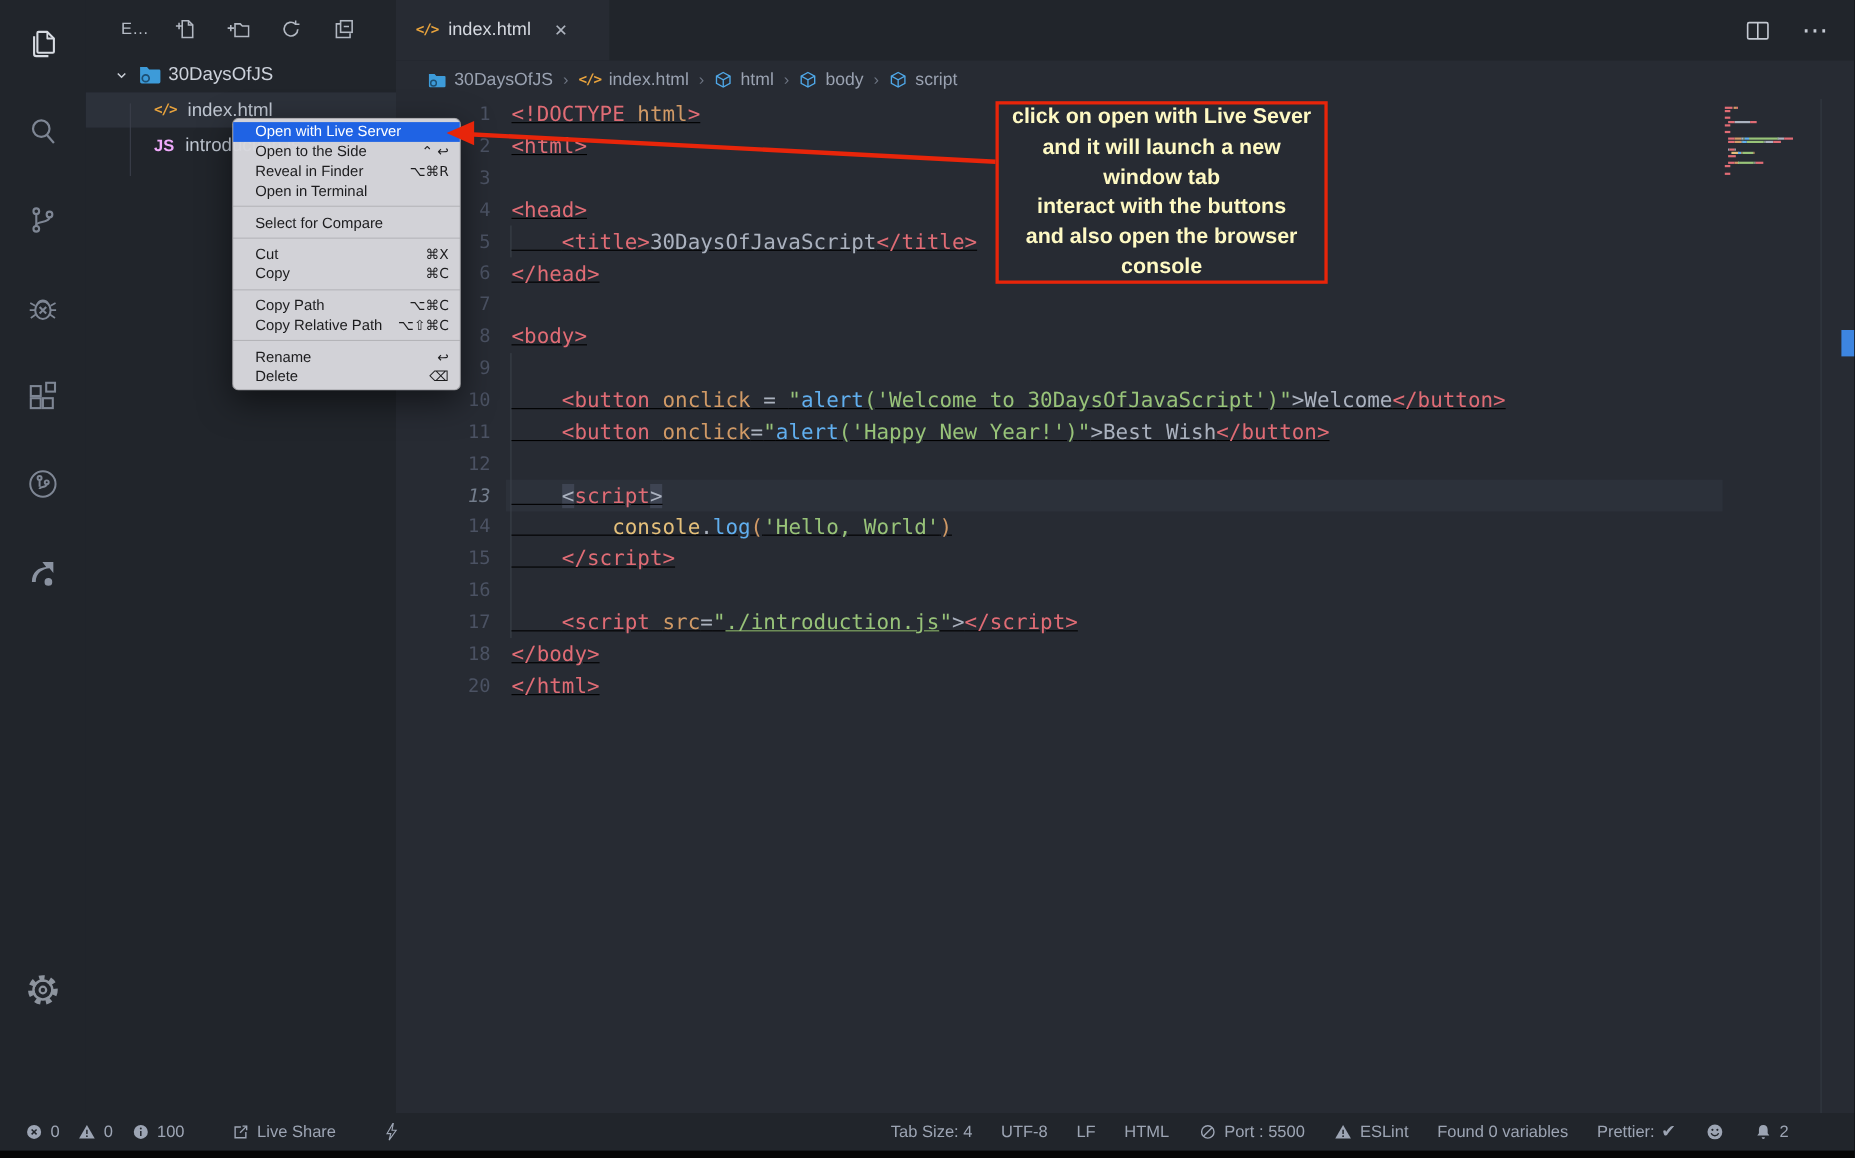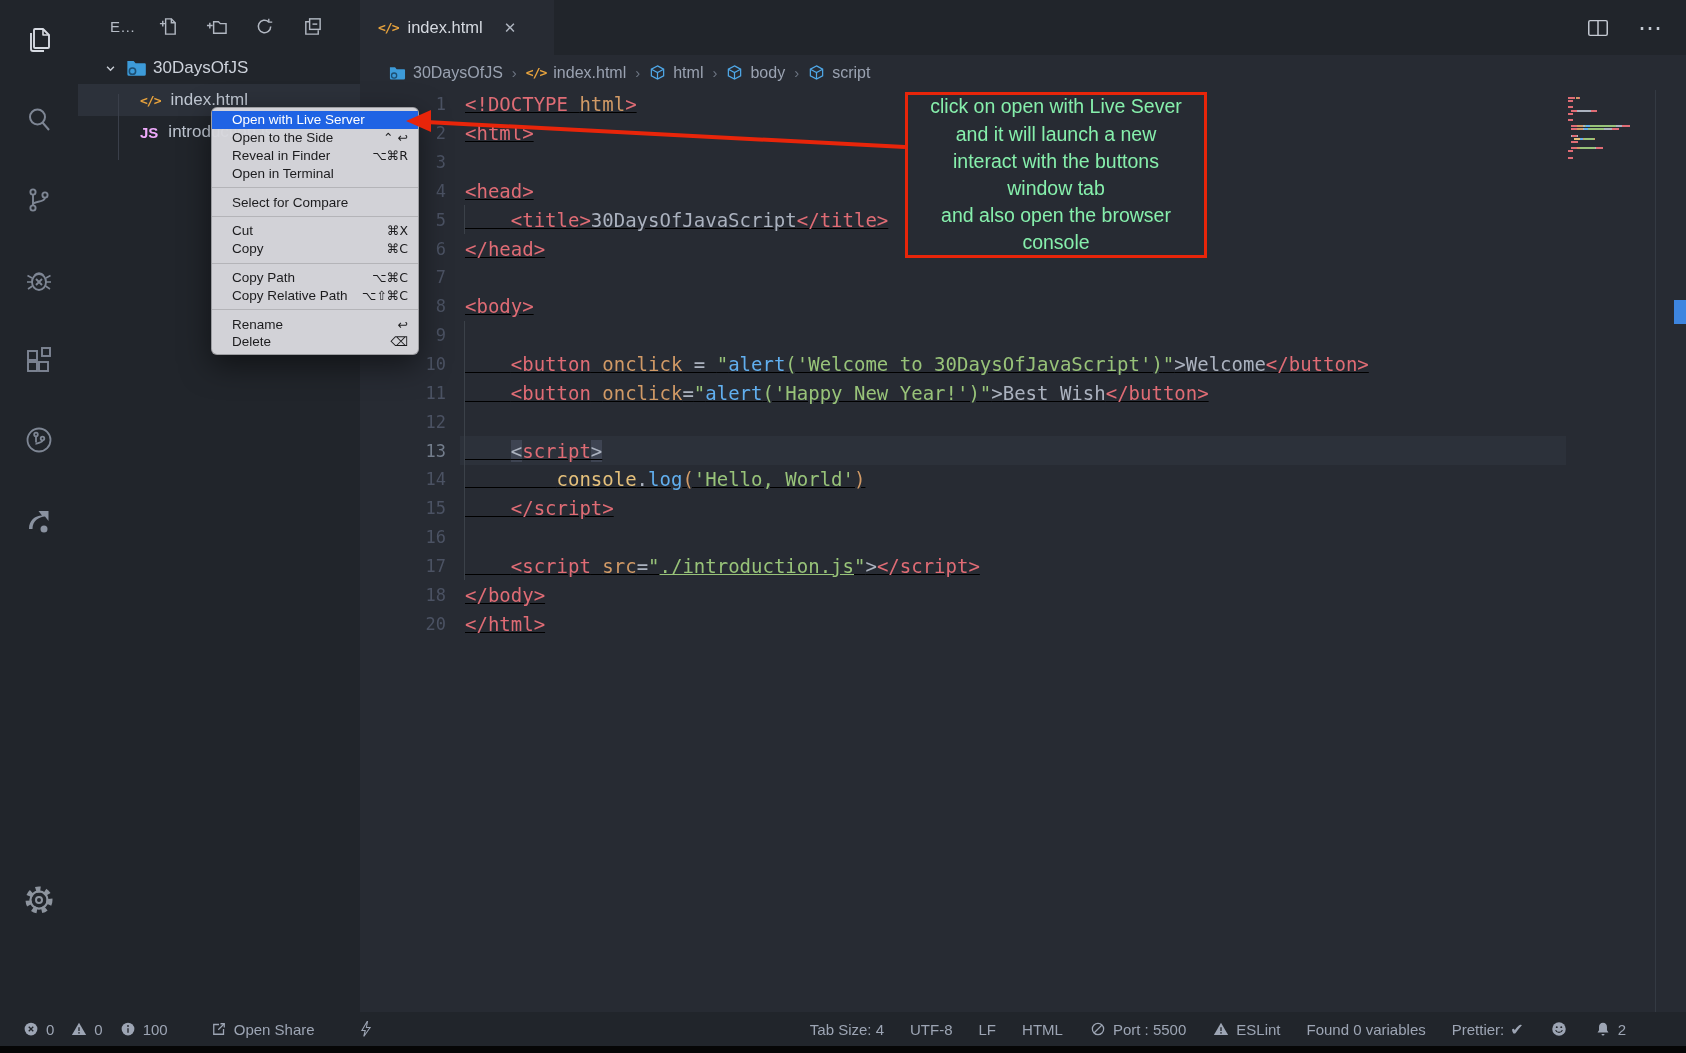--- a/index.html
+++ b/index.html
@@ -40,21 +40,21 @@
   .editor-actions svg { width:24px; height:24px; cursor:pointer; }
   .more-dots { color:#c5cad3; font-size:24px; letter-spacing:2px; cursor:pointer; line-height:1; }
   .breadcrumbs { position:absolute; left:28px; top:55px; height:35px; display:flex; align-items:center;
     gap:9px; color:#9aa2b1; font-size:16px; }
   .crumb { display:flex; align-items:center; gap:7px; cursor:pointer; }
   .crumb-sep { color:#6d7583; font-size:15px; }
   
   .code-region { position:absolute; left:0; top:90px; right:0; bottom:0; font-family:"DejaVu Sans Mono",monospace; }
   .code-line { display:flex; height:28.85px; position:relative; align-items:center; }
   .code-line .ln { width:86px; flex:none; text-align:right; color:#4b5263; font-size:17px; }
-  .code-line.current .ln { color:#737d8c; }
+  .code-line.current .ln { color:#737d8c;font-style:italic; }
   .code-line .toks { padding-left:19px; font-size:19px; white-space:pre; position:relative; z-index:1;text-decoration:underline; }
   .code-line.current::before { content:""; position:absolute; left:100px; right:120px; top:0; bottom:0; background:#2c313a; }
   .bhl { background:#3e4452; }
   .lnk { text-decoration:underline; }
   .indent-guide { position:absolute; width:1px; background:#3b4149; left:104px; }
   .minimap { position:absolute; top:7px; left:1208px; width:90px; cursor:pointer; }
   .mm-line { height:3.15px; white-space:nowrap; }
   .mm-tok { display:inline-block; height:2px; vertical-align:top; }
   .overview-sep { position:absolute; top:0; bottom:0; left:1295px; width:1px; background:#343a43; }
   .overview-marker { position:absolute; right:0; top:210px; width:12px; height:24px; background:#3d85e0; }
@@ -63,21 +63,21 @@
     background:rgba(216,216,221,0.97); border:1px solid rgba(0,0,0,0.25); border-radius:6px;
     box-shadow:0 10px 30px rgba(0,0,0,0.5); padding:3px 0; font-size:13.5px; color:#1c1c1e; }
   .ctx-item { display:flex; justify-content:space-between; align-items:center; height:17.8px; padding:0 10px 0 20px; cursor:pointer; }
   .ctx-item .ctx-key { color:#1c1c1e; font-family:"DejaVu Sans",sans-serif; font-size:12.5px; }
   .ctx-item.hl { background:#1f63e4; color:#fff; }
   .ctx-item.hl .ctx-key { color:#fff; }
   .ctx-sep { height:1px; background:rgba(0,0,0,0.14); margin:5px 0; }
   
   .annotation { position:absolute; left:905px; top:92px; width:302px; height:166px; z-index:55;
     border:3px solid #e8250a; display:flex; flex-direction:column; justify-content:center; text-align:center; }
-  .annotation div { color:#86efac; font-size:19.5px; line-height:27.2px; }
+  .annotation div { color:#fef9c3; font-size:19.5px; line-height:27.2px;font-weight:bold; }
   .arrow-overlay { position:absolute; inset:0; z-index:60; pointer-events:none; }
   
   .status-bar { position:absolute; left:0; top:1012px; width:100%; height:34px; background:#21252b;
     display:flex; align-items:center; color:#9da5b4; font-size:15px; z-index:5; }
   .sb-left { display:flex; align-items:center; padding-left:22px; gap:16px; }
   .sb-right { margin-left:auto; display:flex; align-items:center; gap:26px; padding-right:60px; }
   .sb-item { display:flex; align-items:center; gap:6px; cursor:pointer; white-space:nowrap; }
   .sb-item svg { width:18px; height:18px; }
   .sb-gap { width:10px; }
   .bottom-strip { position:absolute; left:0; top:1046px; width:100%; height:7px; background:#060606; z-index:5; }
@@ -406,22 +406,22 @@
       </div>
       <div class="ctx-item">
         <span class="ctx-label">Delete</span>
         <span class="ctx-key">⌫</span>
       </div>
     </div>
 
   <div class="annotation">
     <div>click on open with Live Sever</div>
     <div>and it will launch a new</div>
+    <div>window tab</div>
     <div>interact with the buttons</div>
-    <div>window tab</div>
     <div>and also open the browser</div>
     <div>console</div>
   </div>
   <svg class="arrow-overlay" width="1686" height="1053" viewBox="0 0 1686 1053">
     <line x1="905" y1="147" x2="426" y2="122" stroke="#e8250a" stroke-width="4"></line>
     <polygon points="406,121 431,110 431,132" fill="#e8250a"></polygon>
   </svg>
 
   <div class="status-bar">
     <div class="sb-left">
@@ -448,21 +448,21 @@
         </svg>
         <span>100</span>
       </span>
       <span class="sb-gap"></span>
       <span class="sb-item">
         <svg viewBox="0 0 24 24" fill="none" stroke="#9da5b4" stroke-width="1.7">
           <path d="M12 6H5v13h13v-7"></path>
             <path d="M11 13 19 5"></path>
             <path d="M14 5h5v5"></path>
         </svg>
-        <span>Open Share</span>
+        <span>Live Share</span>
       </span>
       <span class="sb-gap"></span>
       <span class="sb-item">
         <svg viewBox="0 0 24 24">
           <path d="M13.5 2 6.5 14h4.5l-2 8 8.5-12h-5l1.5-8z" fill="none" stroke="#9da5b4" stroke-width="1.4"></path>
         </svg>
       </span>
     </div>
     <div class="sb-right">
       <span class="sb-item">

